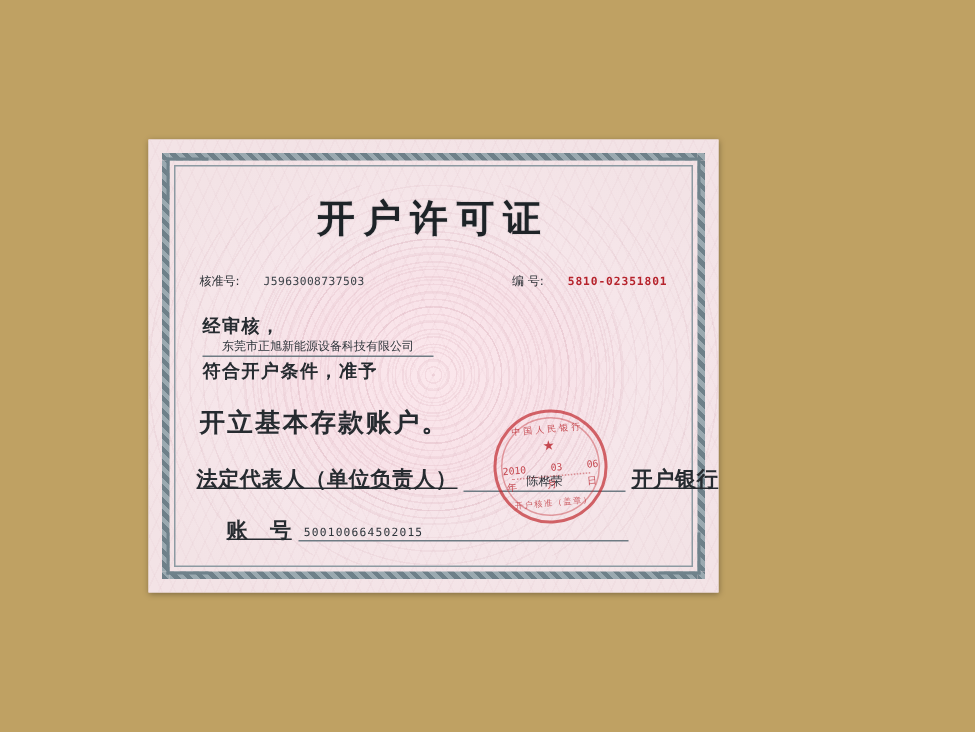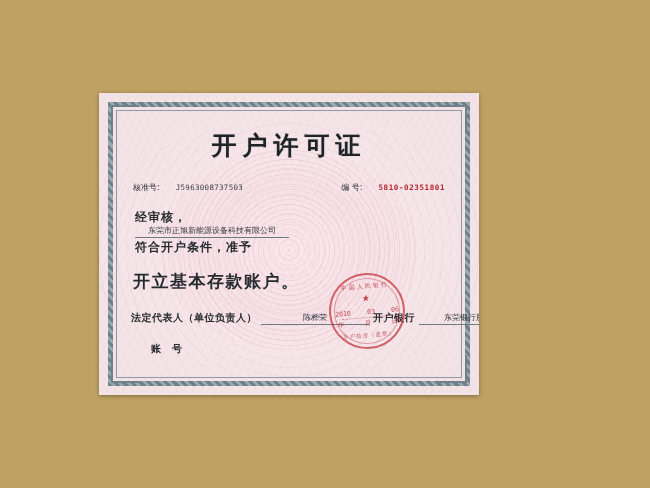--- a/index.html
+++ b/index.html
@@ -201,22 +201,23 @@
   .line3 {
     margin-top: 18px;
     display: flex;
     align-items: baseline;
     font-size: 10.5px;
     white-space: nowrap;
   }
   .lbl-cn {
     font-family: "DejaVu Serif", "Liberation Serif", serif;
     font-weight: bold;
-    font-size: 10px;
+    font-size: 14px;
     letter-spacing: 0.5px;
+    text-decoration: underline;
   }
   .fill.w-rep  { min-width: 96px; }
   .fill.w-bank { min-width: 150px; }
 
   .line4 {
     margin-top: 16px;
     display: flex;
     align-items: baseline;
     font-size: 10.5px;
     padding-left: 20px;
@@ -352,20 +353,21 @@
 
         <div class="line3">
           <span class="lbl-cn">法定代表人（单位负责人）</span>
           <span class="fill w-rep">陈桦荣</span>
           <span class="lbl-cn">开户银行</span>
           <span class="fill w-bank">东莞银行股份有限公司长安支行</span>
         </div>
 
         <div class="line4">
           <span class="lbl-cn">账　号</span>
+          <span class="fill w-acct">500100664502015</span>
         </div>
 
       </div>
 
       <div class="seal">
         <div class="ring"></div>
         <div class="arc-text">中国人民银行</div>
         <div class="star">★</div>
         <div class="date-row">
           <span>2010</span>

